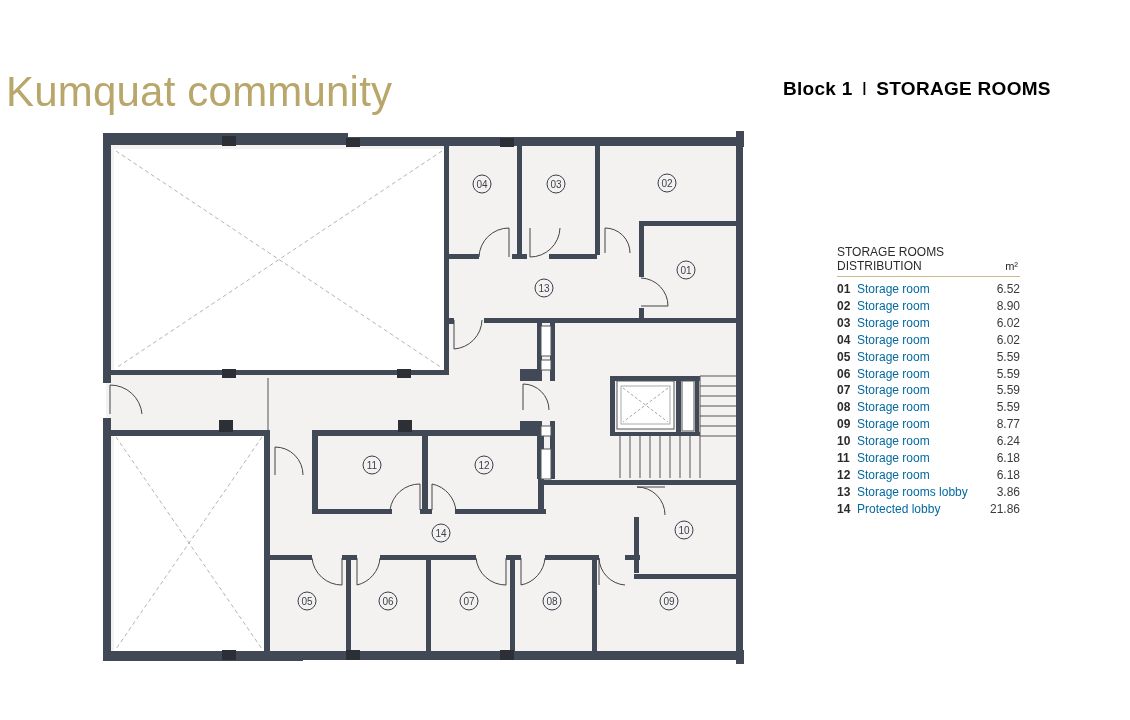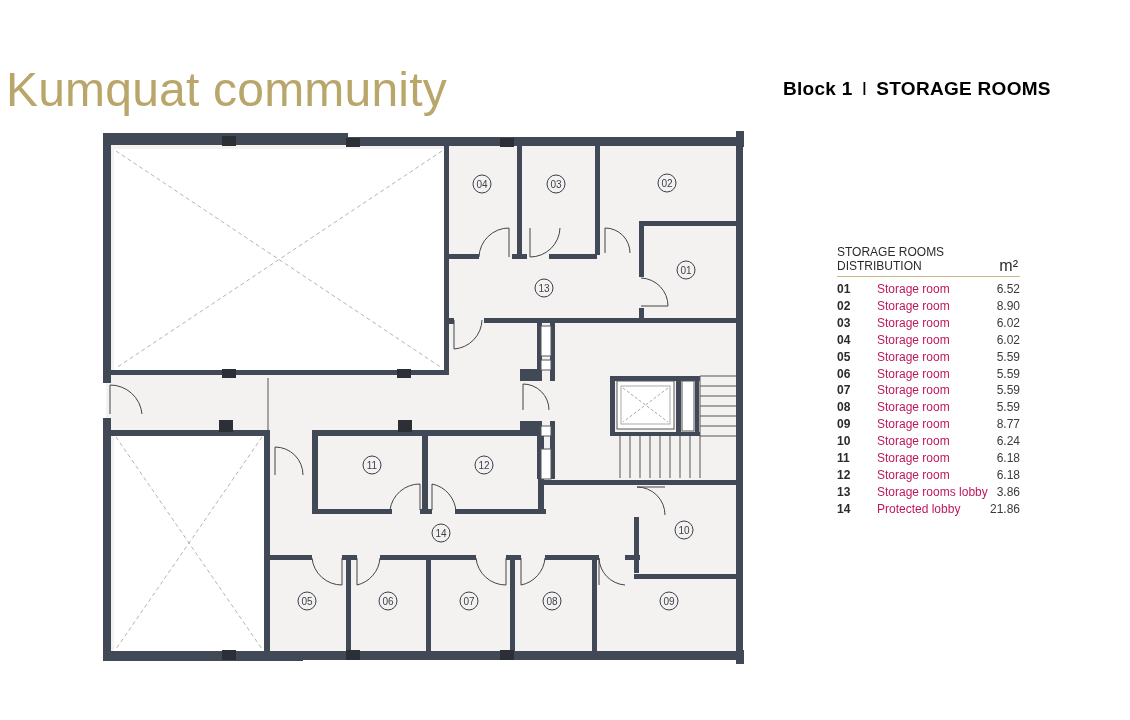--- a/index.html
+++ b/index.html
@@ -1,26 +1,26 @@
 <!DOCTYPE html>
 <html><head>
 <meta charset="utf-8">
 <style>
   html,body{margin:0;padding:0;background:#ffffff;}
   body{width:1130px;height:720px;position:relative;overflow:hidden;font-family:"Liberation Sans",sans-serif;}
-  .title{position:absolute;left:6px;top:62px;font-size:48px;color:#b9a66a;font-weight:normal;letter-spacing:0.2px;}
+  .title{position:absolute;left:6px;top:68px;font-size:42px;color:#b9a66a;font-weight:normal;letter-spacing:0.2px;}
   .block-title{position:absolute;left:783px;top:78px;font-size:19px;font-weight:bold;color:#000000;letter-spacing:0.3px;}
   .block-title .sep{margin:0 9px;font-weight:normal;}
   .plan{position:absolute;left:0;top:0;}
   .legend{position:absolute;left:837px;top:231px;width:183px;color:#2b2b2b;}
   .legend .head{display:flex;justify-content:space-between;align-items:flex-end;font-size:12px;line-height:14px;padding-bottom:3px;border-bottom:1px solid #c9b98a;}
-  .legend .head .unit{font-size:16px;padding-right:2px;margin-top:28px;}
+  .legend .head .unit{font-size:11px;padding-right:2px;margin-top:28px;}
   .legend .row{display:flex;font-size:12px;line-height:16.9px;}
   .legend .row .num{width:20px;font-weight:bold;}
-  .legend .row .name{flex:1;color:#be185d;margin-left:20px;}
+  .legend .row .name{flex:1;color:#0369a1;}
   .legend .row .area{text-align:center;color:#3a3a3a;}
   .lbl{font-family:"Liberation Sans",sans-serif;font-size:10px;fill:#3a3f4a;}
 </style>
 </head>
 <body>
 
 <div class="title">Kumquat community</div>
 <div class="block-title">
   <span>Block 1</span><span class="sep">I</span><span>STORAGE ROOMS</span>
 </div>

